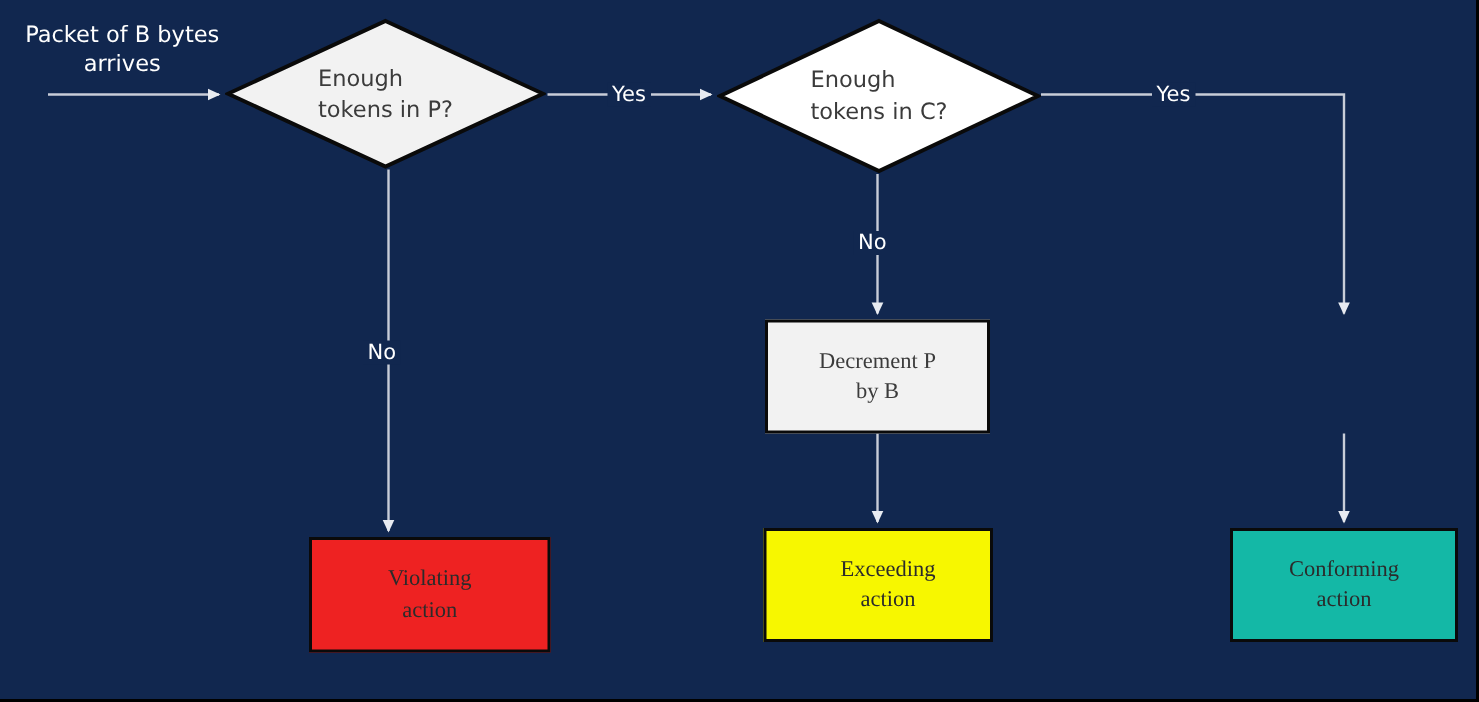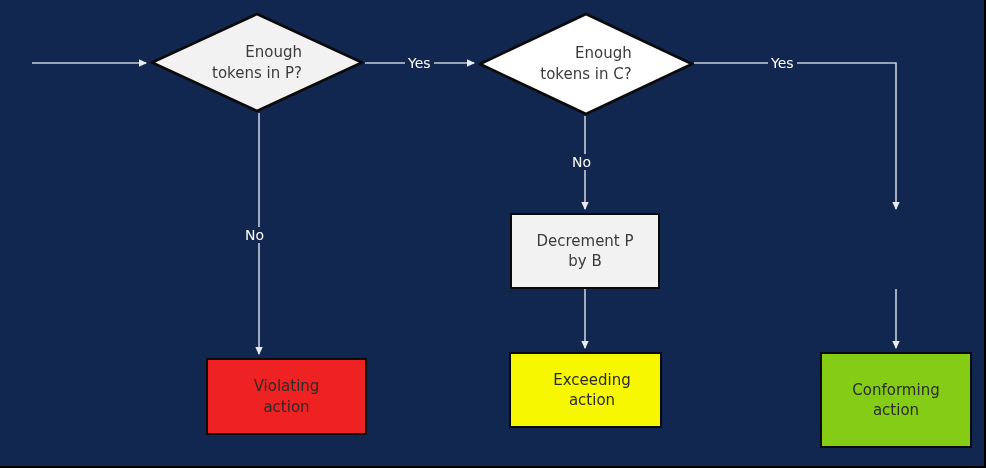--- a/index.html
+++ b/index.html
@@ -25,20 +25,21 @@
     height: 468px;
   }
   .node {
     position: absolute;
     box-sizing: border-box;
     display: flex;
     align-items: center;
     justify-content: center;
     text-align: center;
     line-height: 1.35;
+    font-family: Liberation Serif, serif;
   }
   
   .caption {
     position: absolute;
     color: #ffffff;
     font-size: 15px;
     line-height: 1.25;
     text-align: center;
     white-space: pre-line;
   }
@@ -46,21 +47,21 @@
   .diamond {
     position: absolute;
   }
   .diamond .dlabel {
     position: absolute;
     left: 0; top: 0;
     width: 100%; height: 100%;
     display: flex;
     align-items: center;
     justify-content: center;
-    text-align: right;
+    text-align: left;
     color: #3b3b3b;
     font-size: 15px;
     line-height: 1.4;
     white-space: pre-line;
     pointer-events: none;
   }
   
   .proc {
     background: #f2f2f2;
     border: 2px solid #0a0a0a;
@@ -112,20 +113,22 @@
      (right, down) decrement P and C --&gt;
     <path d="M694,63 L896,63 L896,209" stroke="#c8cdd8" stroke-width="1.6" fill="none" marker-end="url(#ah)"></path>
 
     
     <path d="M585,289 L585,348" stroke="#c8cdd8" stroke-width="1.6" fill="none" marker-end="url(#ah)"></path>
 
     
     <path d="M896,289 L896,348" stroke="#c8cdd8" stroke-width="1.6" fill="none" marker-end="url(#ah)"></path>
   </svg>
 
+  <div class="caption" style="left:4px; top:14px; width:155px;">Packet of B bytes
+arrives</div>
 
   <div class="diamond" style="left:150px; top:12px; width:214px; height:101px;">
     <svg width="214" height="101" viewBox="0 0 214 101">
       <polygon points="107,2 212,50.5 107,99 2,50.5" fill="#f2f2f2" stroke="#0a0a0a" stroke-width="2.6"></polygon>
     </svg>
     <div class="dlabel">Enough
 tokens in P?</div>
   </div>
 
   <div class="diamond" style="left:478px; top:12px; width:216px; height:104px;">
@@ -145,21 +148,21 @@
   <div class="node action" style="left:182px; top:358px; width:161px; height:77px; background:#ee2222;margin-left:24px;">
     <span>Violating
 action</span>
   </div>
 
   <div class="node action" style="left:509px; top:352px; width:153px; height:76px; background:#f7f700;padding-left:13px;">
     <span>Exceeding
 action</span>
   </div>
 
-  <div class="node action" style="left:820px; top:352px; width:152px; height:96px; background:#84cc16;">
+  <div class="node action" style="left:820px; top:352px; width:152px; height:76px; background:#14b8a6;">
     <span>Conforming
 action</span>
   </div>
 
   <div class="edgelabel" style="left:405px; top:55px;">Yes</div>
 
   <div class="edgelabel" style="left:242px; top:227px;">No</div>
 
   <div class="edgelabel" style="left:768px; top:55px;">Yes</div>
 

